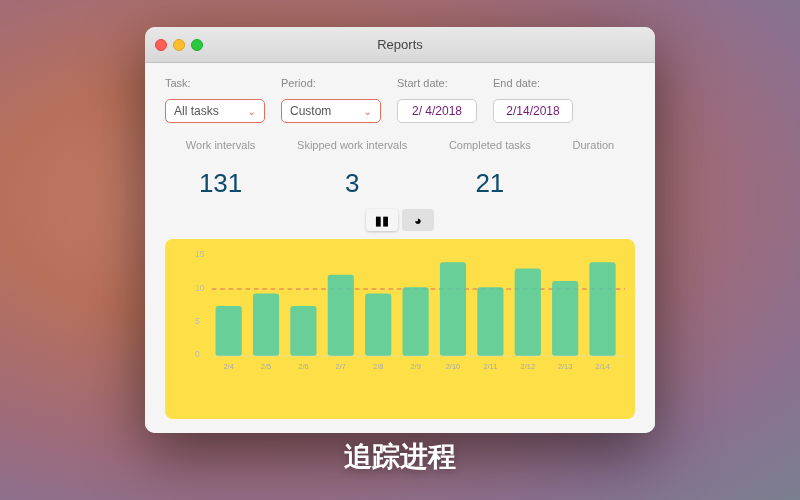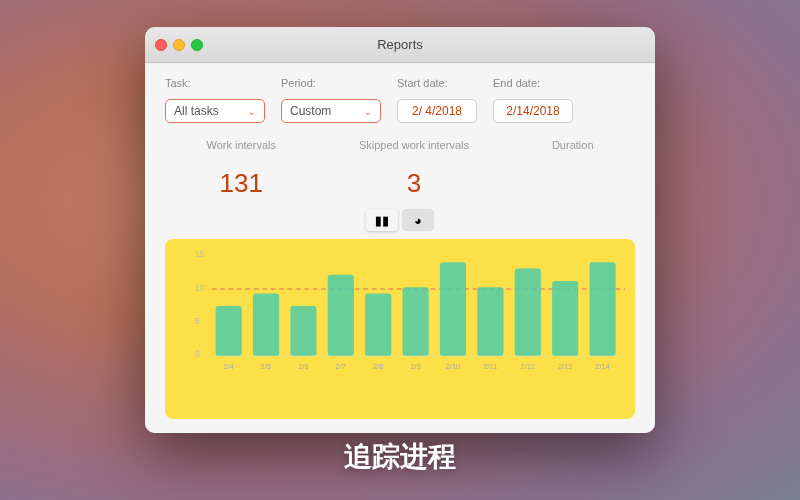--- a/index.html
+++ b/index.html
@@ -102,21 +102,21 @@
       font-size: 10px;
       margin-left: 6px;
     }
 
     .date-input {
       border: 1px solid #ccc;
       border-radius: 5px;
       padding: 4px 8px;
       background: white;
       font-size: 12px;
-      color: #c2410c;
+      color: #701a75;
       width: 80px;
       text-align: center;
     }
 
     .stats-row {
       display: flex;
       justify-content: space-around;
       margin-bottom: 10px;
     }
 
@@ -128,21 +128,21 @@
     }
 
     .stat-label {
       font-size: 11px;
       color: #999;
     }
 
     .stat-value {
       font-size: 26px;
       font-weight: 300;
-      color: #c2410c;
+      color: #0c4a6e;
     }
 
     .chart-toggle {
       display: flex;
       justify-content: center;
       margin-bottom: 8px;
       gap: 4px;
     }
 
     .toggle-btn {
@@ -232,20 +232,24 @@
     <div class="stats-row">
       <div class="stat-item">
         <span class="stat-label">Work intervals</span>
         <span class="stat-value">131</span>
       </div>
       <div class="stat-item">
         <span class="stat-label">Skipped work intervals</span>
         <span class="stat-value">3</span>
       </div>
       <div class="stat-item">
+        <span class="stat-label">Completed tasks</span>
+        <span class="stat-value">21</span>
+      </div>
+      <div class="stat-item">
         <span class="stat-label">Duration</span>
       </div>
     </div>
 
     <div class="chart-toggle">
       <div class="toggle-btn active">
         <span>▮▮</span>
       </div>
       <div class="toggle-btn">
         <span>◕</span>

